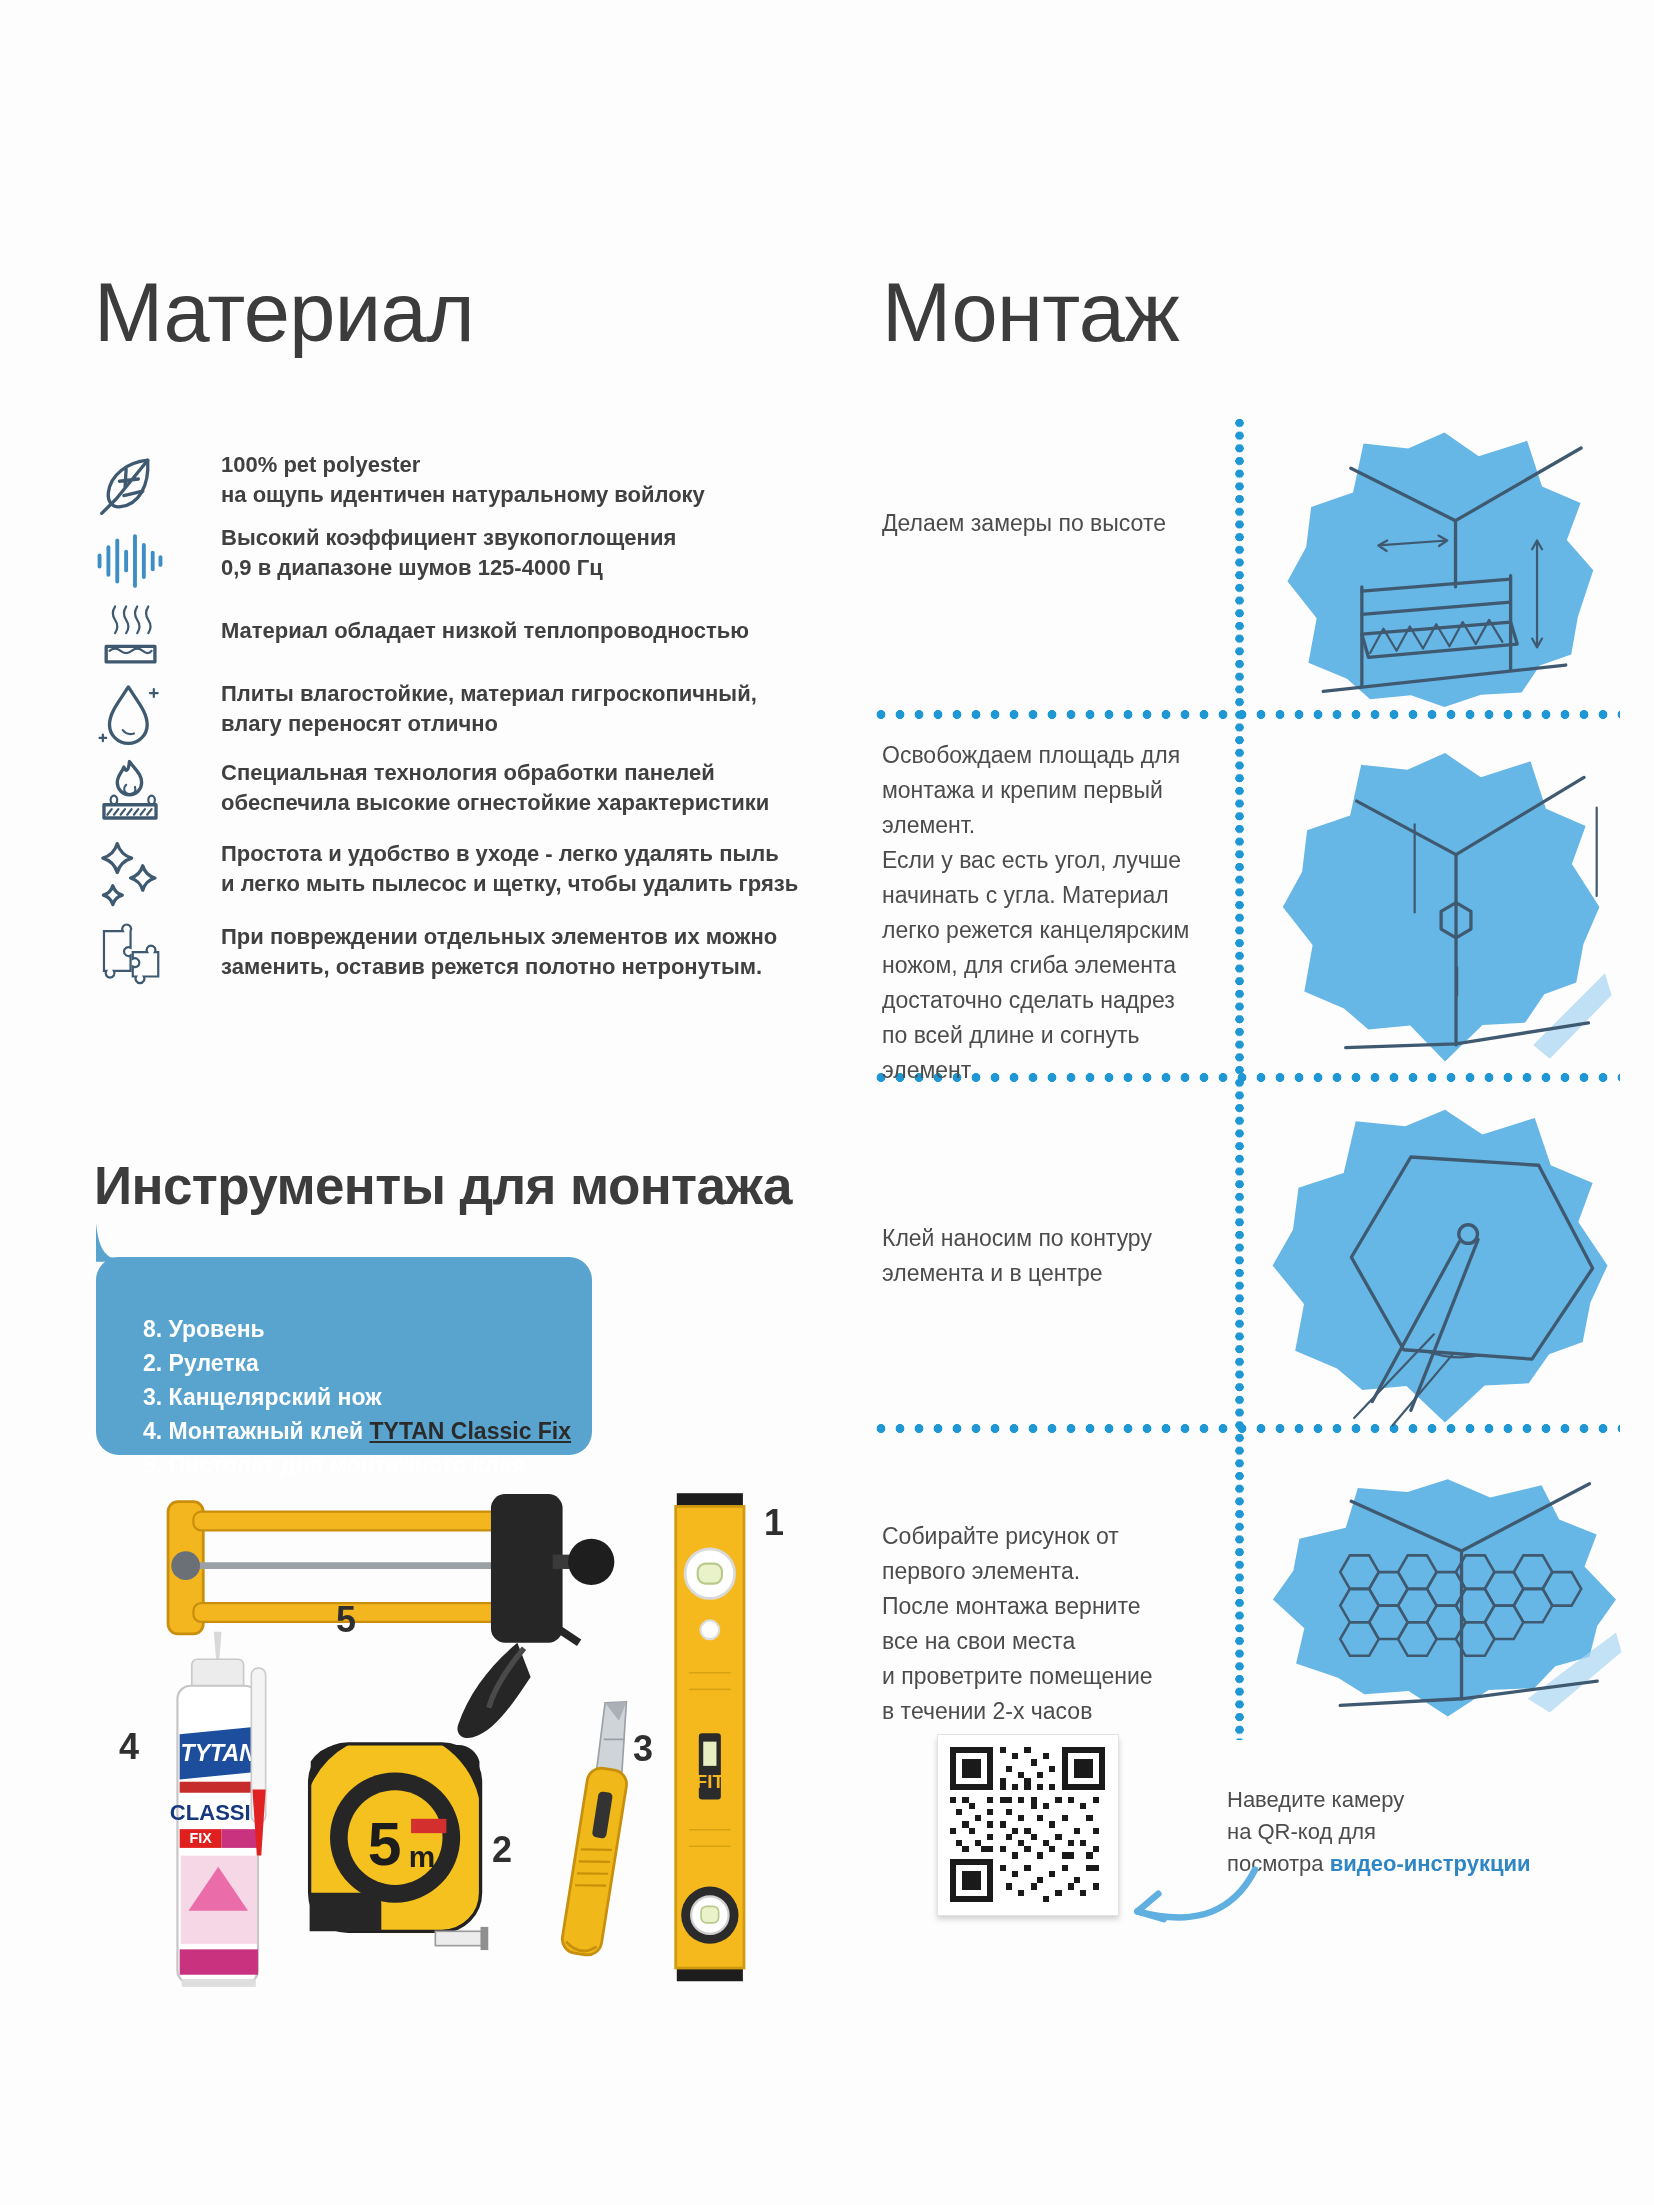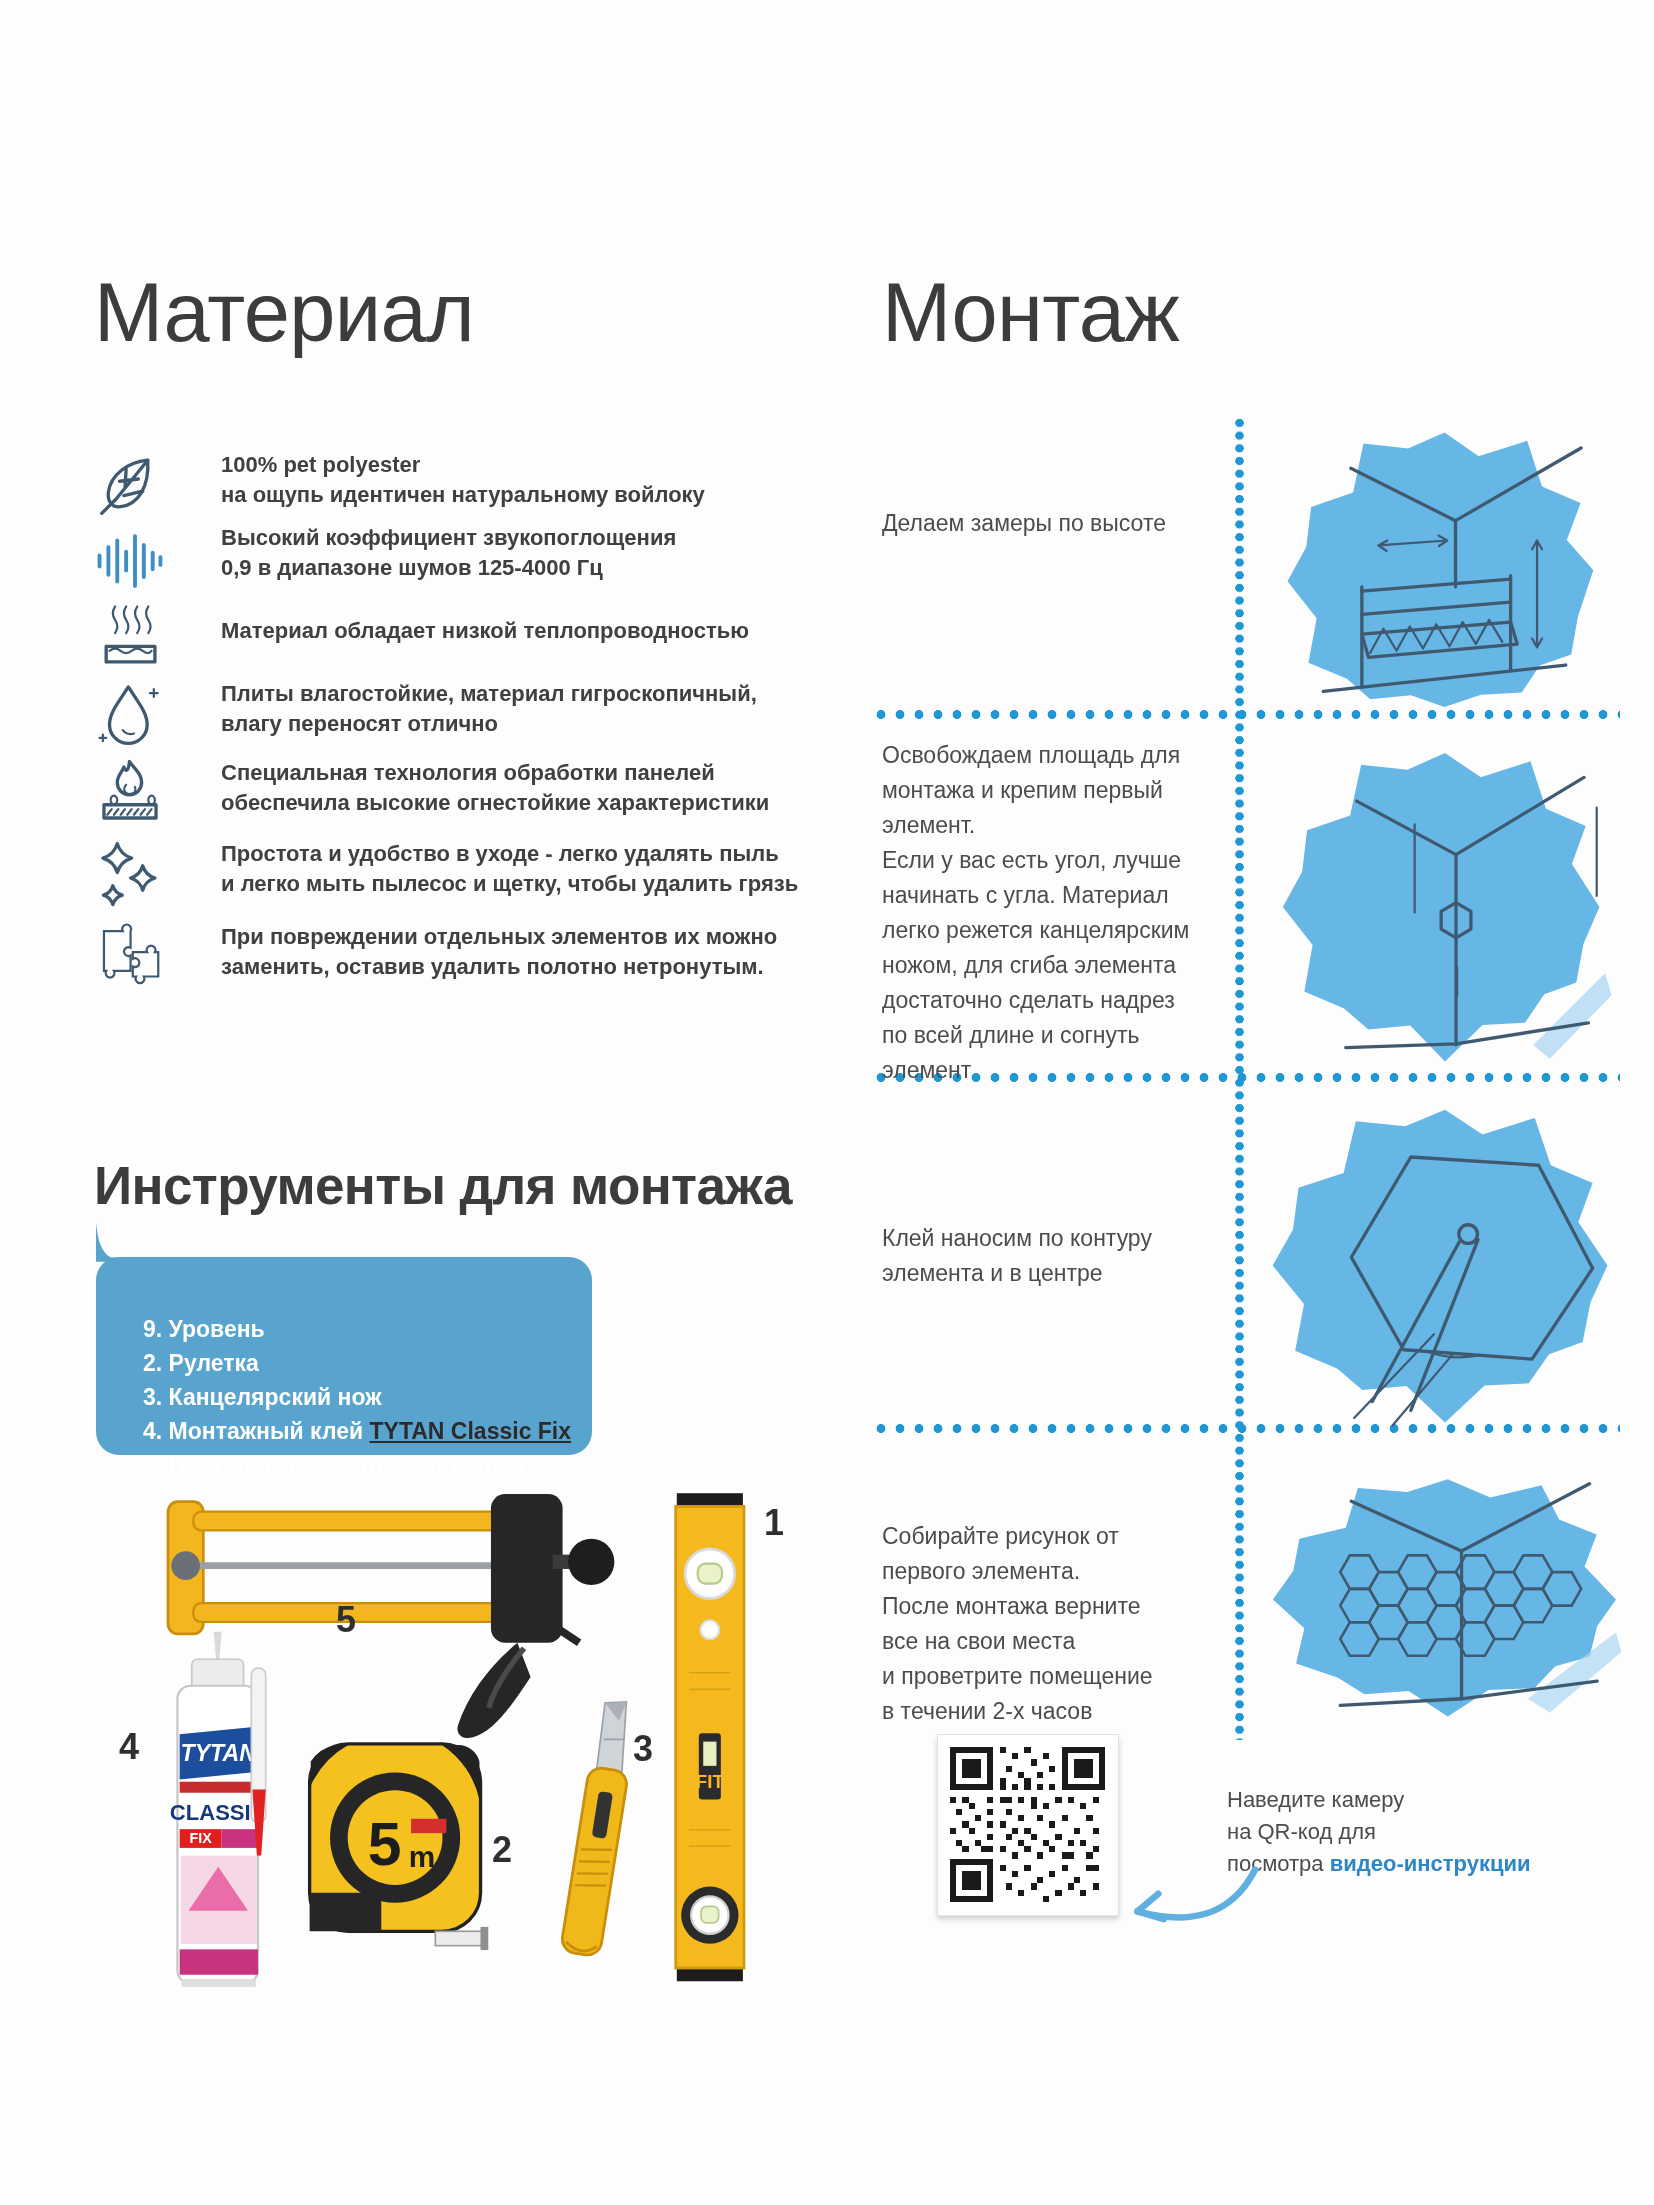--- a/index.html
+++ b/index.html
@@ -133,34 +133,34 @@
   <div class="feat-row" style="top:920px;">
     <div class="feat-icon">
       <svg width="72" height="72" viewBox="0 0 130 130">
         <g class="sketch-thin" stroke="#3e8ec6">
           <path d="M14,20 h34 a8,8 0 1 1 14,0 h0 v30 a8,8 0 1 0 0,14 v28 h-30 a8,8 0 1 1 -14,0 h-4 Z" transform="translate(4,0)"></path>
           <path d="M70,58 h26 a8,8 0 1 1 14,0 h6 v44 h-26 a8,8 0 1 1 -14,0 h-6 v-18 a8,8 0 1 0 0,-14 Z"></path>
         </g>
       </svg>
     </div>
     <div class="feat-text" style="top:2.2px;">При повреждении отдельных элементов их можно
-заменить, оставив удалить полотно нетронутым.</div>
+заменить, оставив режется полотно нетронутым.</div>
   </div>
 
 
   <div class="abs h2" style="left:94px;top:1155px;">Инструменты для монтажа</div>
 
   <div class="bluebox-tail">
     <svg width="44" height="39" viewBox="0 0 80 70">
         <path d="M0,0 C4,34 10,52 26,62 L80,66 L80,70 L0,70 Z" fill="#58a4ce"></path>
       </svg>
   </div>
   <div class="bluebox">
     <ol>
-      <li><span>9. Уровень</span><span class="brand"></span></li>
+      <li><span>8. Уровень</span><span class="brand"></span></li>
       <li><span>2. Рулетка</span><span class="brand"></span></li>
       <li><span>3. Канцелярский нож</span><span class="brand"></span></li>
       <li><span>4. Монтажный клей </span><span class="brand">TYTAN Classic Fix</span></li>
       <li><span>5. Пистолет для монтажного клея</span><span class="brand"></span></li>
     </ol>
   </div>
 
   <div class="abs" style="left:160px;top:1483px;">
     <svg width="458" height="259" viewBox="0 0 830 470">
       <rect x="14" y="34" width="64" height="240" rx="18" fill="#f3b61f" stroke="#c98f0c" stroke-width="5"></rect>

